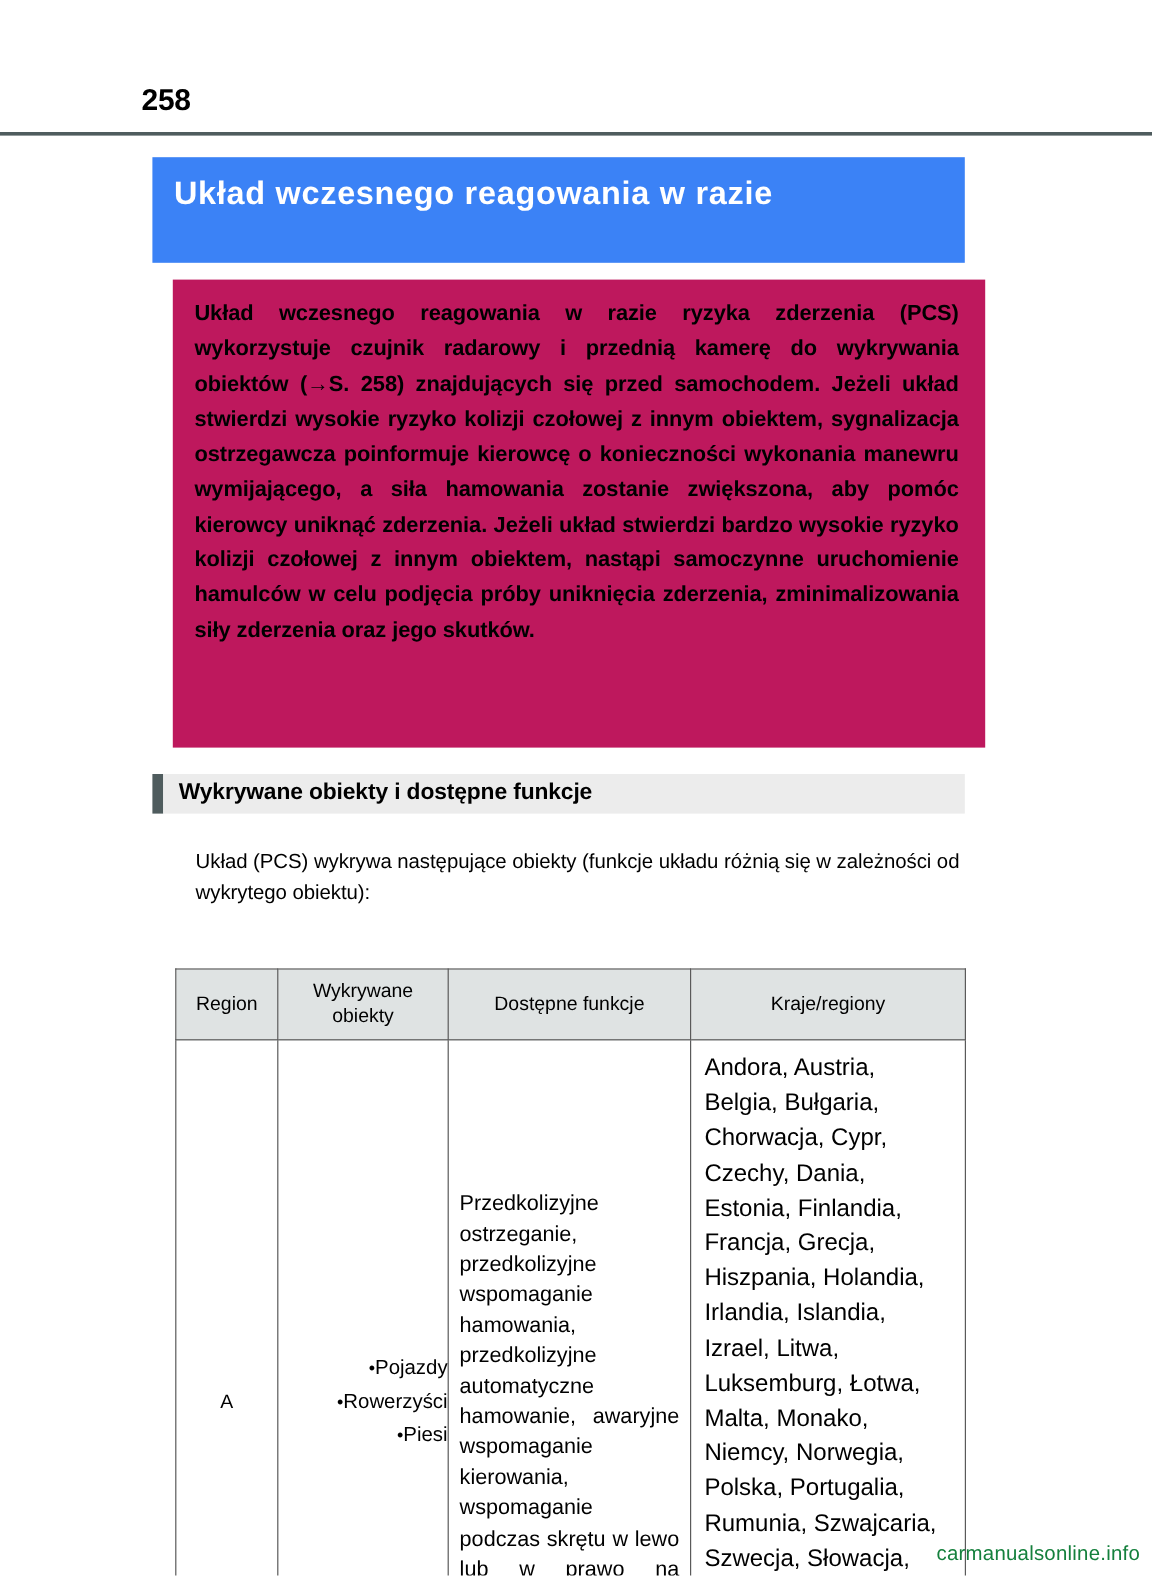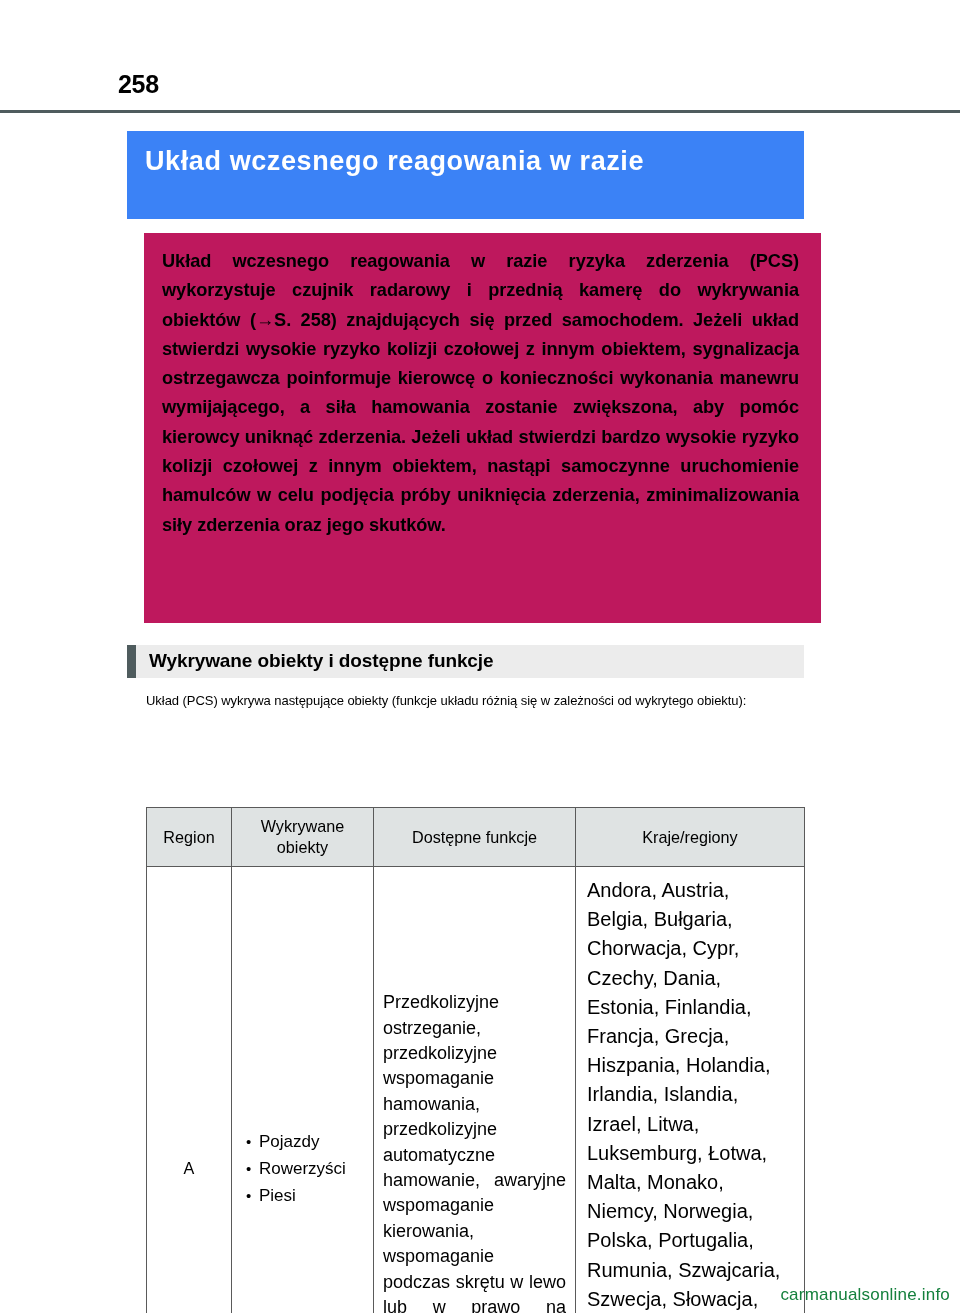--- a/index.html
+++ b/index.html
@@ -133,23 +133,23 @@
     font-weight: bold;
     letter-spacing: -0.1px;
   }
 
   
   .body-para {
     position: absolute;
     left: 146px;
     top: 688px;
     width: 658px;
-    font-size: 13px;
+    font-size: 17px;
     line-height: 26px;
-    margin: 0;
+    margin: 17px;
     letter-spacing: -0.05px;
   }
 
   
   .data-table {
     position: absolute;
     left: 146px;
     top: 791px;
     width: 658px;
     border-collapse: collapse;
@@ -181,20 +181,21 @@
     vertical-align: middle;
   }
   td.cell-objects {
     vertical-align: middle;
     padding: 0 0 0 14px;
   }
   td.cell-objects ul {
     margin: 0;
     padding: 0;
     list-style: none;
+    text-align: right;
   }
   td.cell-objects li {
     line-height: 27px;
     font-size: 17px;
     white-space: nowrap;
   }
   td.cell-objects li::before {
     content: "\2022";
     display: inline-block;
     width: 13px;

